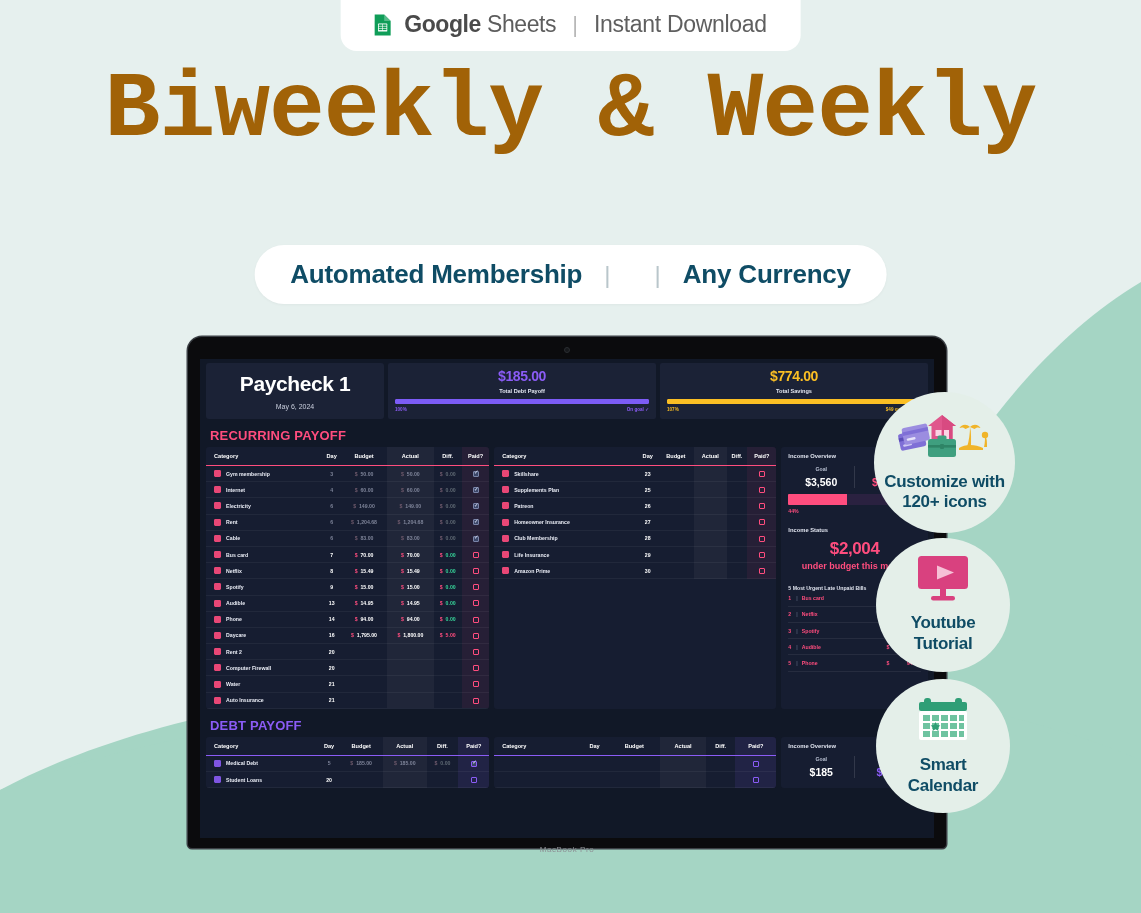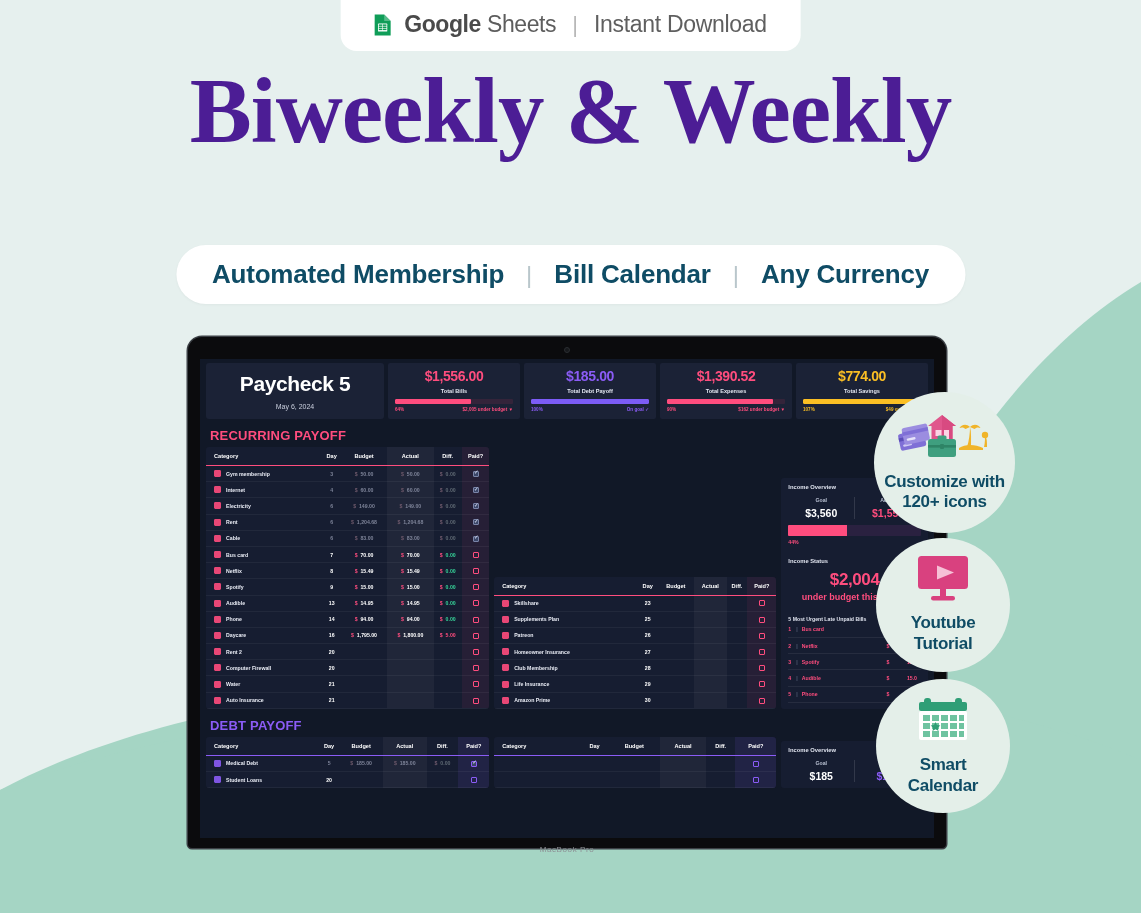--- a/index.html
+++ b/index.html
@@ -25,24 +25,24 @@
   .gs-icon { width: 24px; height: 24px; position: relative; flex: 0 0 auto; }
   .gs-icon svg { display:block; }
   .gs-text { font-size: 23px; color: #5d5d5d; letter-spacing: -0.4px; white-space: nowrap; }
   .gs-text b { color: #4a4a4a; font-weight: 700; }
   .gs-sep { color: #b8b8b8; font-size: 22px; padding: 0 6px; }
   .gs-instant { font-size: 23px; color: #5f5f5f; letter-spacing: -0.3px; white-space: nowrap; }
 
   
   .headline-wrap { position: absolute; top: 62px; left: 0; right: 0; text-align: center; z-index: 5; }
   .headline {
-    font-family: Liberation Serif, serif;
+    font-family: Liberation Mono, monospace;
     font-weight: 700;
     font-size: 93px;
-    color: #4c1d95;
+    color: #a16207;
     letter-spacing: -1px;
     line-height: 1.05;
     white-space: nowrap;
   }
   .subhead {
     margin-top: 10px;
     font-size: 39px;
     font-weight: 700;
     color: #62bb93;
     letter-spacing: 0.4px;
@@ -107,21 +107,21 @@
   .kpi-foot { width: 100%; display: flex; justify-content: space-between; align-items: center; margin-top: 3px; font-size: 4.6px; font-weight: 700; }
 
   .unalloc { background: #1b2236; width: 82px; border-radius: 2px; display: flex; flex-direction: column; align-items: center; justify-content: center; gap: 7px; }
   .unalloc-label { font-size: 6px; font-weight: 700; color: #e2e6f0; text-align: center; line-height: 1.35; }
   .unalloc-val { font-size: 11px; font-weight: 700; color: #ffffff; }
 
   .sec-title { font-size: 13px; font-weight: 700; letter-spacing: .2px; margin: 9px 0 4px 4px; }
   .sec-title.bills { color: #ff4d7e; }
   .sec-title.debt { color: #8b5cf6; }
 
-  .panels { display: flex; gap: 5px; align-items: flex-end; }
+  .panels { display: flex; gap: 5px; }
   .panel { background: #161d31; border-radius: 3px; overflow: hidden; }
   .panel.p1 { width: 286px; }
   .panel.p2 { width: 285px; }
   .panel.p3 { width: 148px; padding: 6px 7px; }
 
   table.t { width: 100%; border-collapse: collapse; }
   table.t th {
     font-size: 5.6px; font-weight: 700; color: #ffffff; padding: 6px 0 6px 0; text-align: center;
   }
   table.t th.cat { text-align: left; padding-left: 8px; }
@@ -215,68 +215,45 @@
   <span class="gs-instant">Instant Download</span>
 </div>
 
 <div class="headline-wrap">
   <div class="headline">Biweekly &amp; Weekly</div>
 </div>
 
 <div class="features-pill">
   <span class="feat">Automated Membership</span>
   <span class="fsep">|</span>
-  <span class="feat">Bill Calendar</span>
   <span class="fsep">|</span>
   <span class="feat">Any Currency</span>
 </div>
 
 <div class="laptop">
   <div class="lid">
     <span class="camera"></span>
     <div class="screen">
       <div class="sheet">
 
         <div class="kpi-row">
           <div class="paycheck-card">
-            <div class="paycheck-title">Paycheck 5</div>
+            <div class="paycheck-title">Paycheck 1</div>
             <div class="paycheck-date">May 6, 2024</div>
           </div>
           <div id="kpis" style="display:flex;gap:4px;flex:1">
-              <div class="kpi">
-                <div class="kpi-val" style="color:#ff4d7e">$1,556.00</div>
-                <div class="kpi-label">Total Bills</div>
-                <div class="kpi-bar">
-                  <i style="width:64%;background:#ff4d7e"></i>
-                </div>
-                <div class="kpi-foot">
-                  <span style="color:#ff4d7e">64%</span>
-                  <span style="color:#ff4d7e">$2,005 under budget <span style="color:#ff4d7e">▼</span></span>
-                </div>
-              </div>
               <div class="kpi">
                 <div class="kpi-val" style="color:#8b5cf6">$185.00</div>
                 <div class="kpi-label">Total Debt Payoff</div>
                 <div class="kpi-bar">
                   <i style="width:100%;background:#7c5cf6"></i>
                 </div>
                 <div class="kpi-foot">
                   <span style="color:#8b5cf6">100%</span>
                   <span style="color:#8b5cf6">On goal <span style="color:#8b5cf6">✓</span></span>
-                </div>
-              </div>
-              <div class="kpi">
-                <div class="kpi-val" style="color:#ff4d7e">$1,390.52</div>
-                <div class="kpi-label">Total Expenses</div>
-                <div class="kpi-bar">
-                  <i style="width:90%;background:#ff4d7e"></i>
-                </div>
-                <div class="kpi-foot">
-                  <span style="color:#ff4d7e">90%</span>
-                  <span style="color:#ff4d7e">$162 under budget <span style="color:#ff4d7e">▼</span></span>
                 </div>
               </div>
               <div class="kpi">
                 <div class="kpi-val" style="color:#fbbf24">$774.00</div>
                 <div class="kpi-label">Total Savings</div>
                 <div class="kpi-bar">
                   <i style="width:100%;background:#fbbf24"></i>
                 </div>
                 <div class="kpi-foot">
                   <span style="color:#fbbf24">107%</span>

